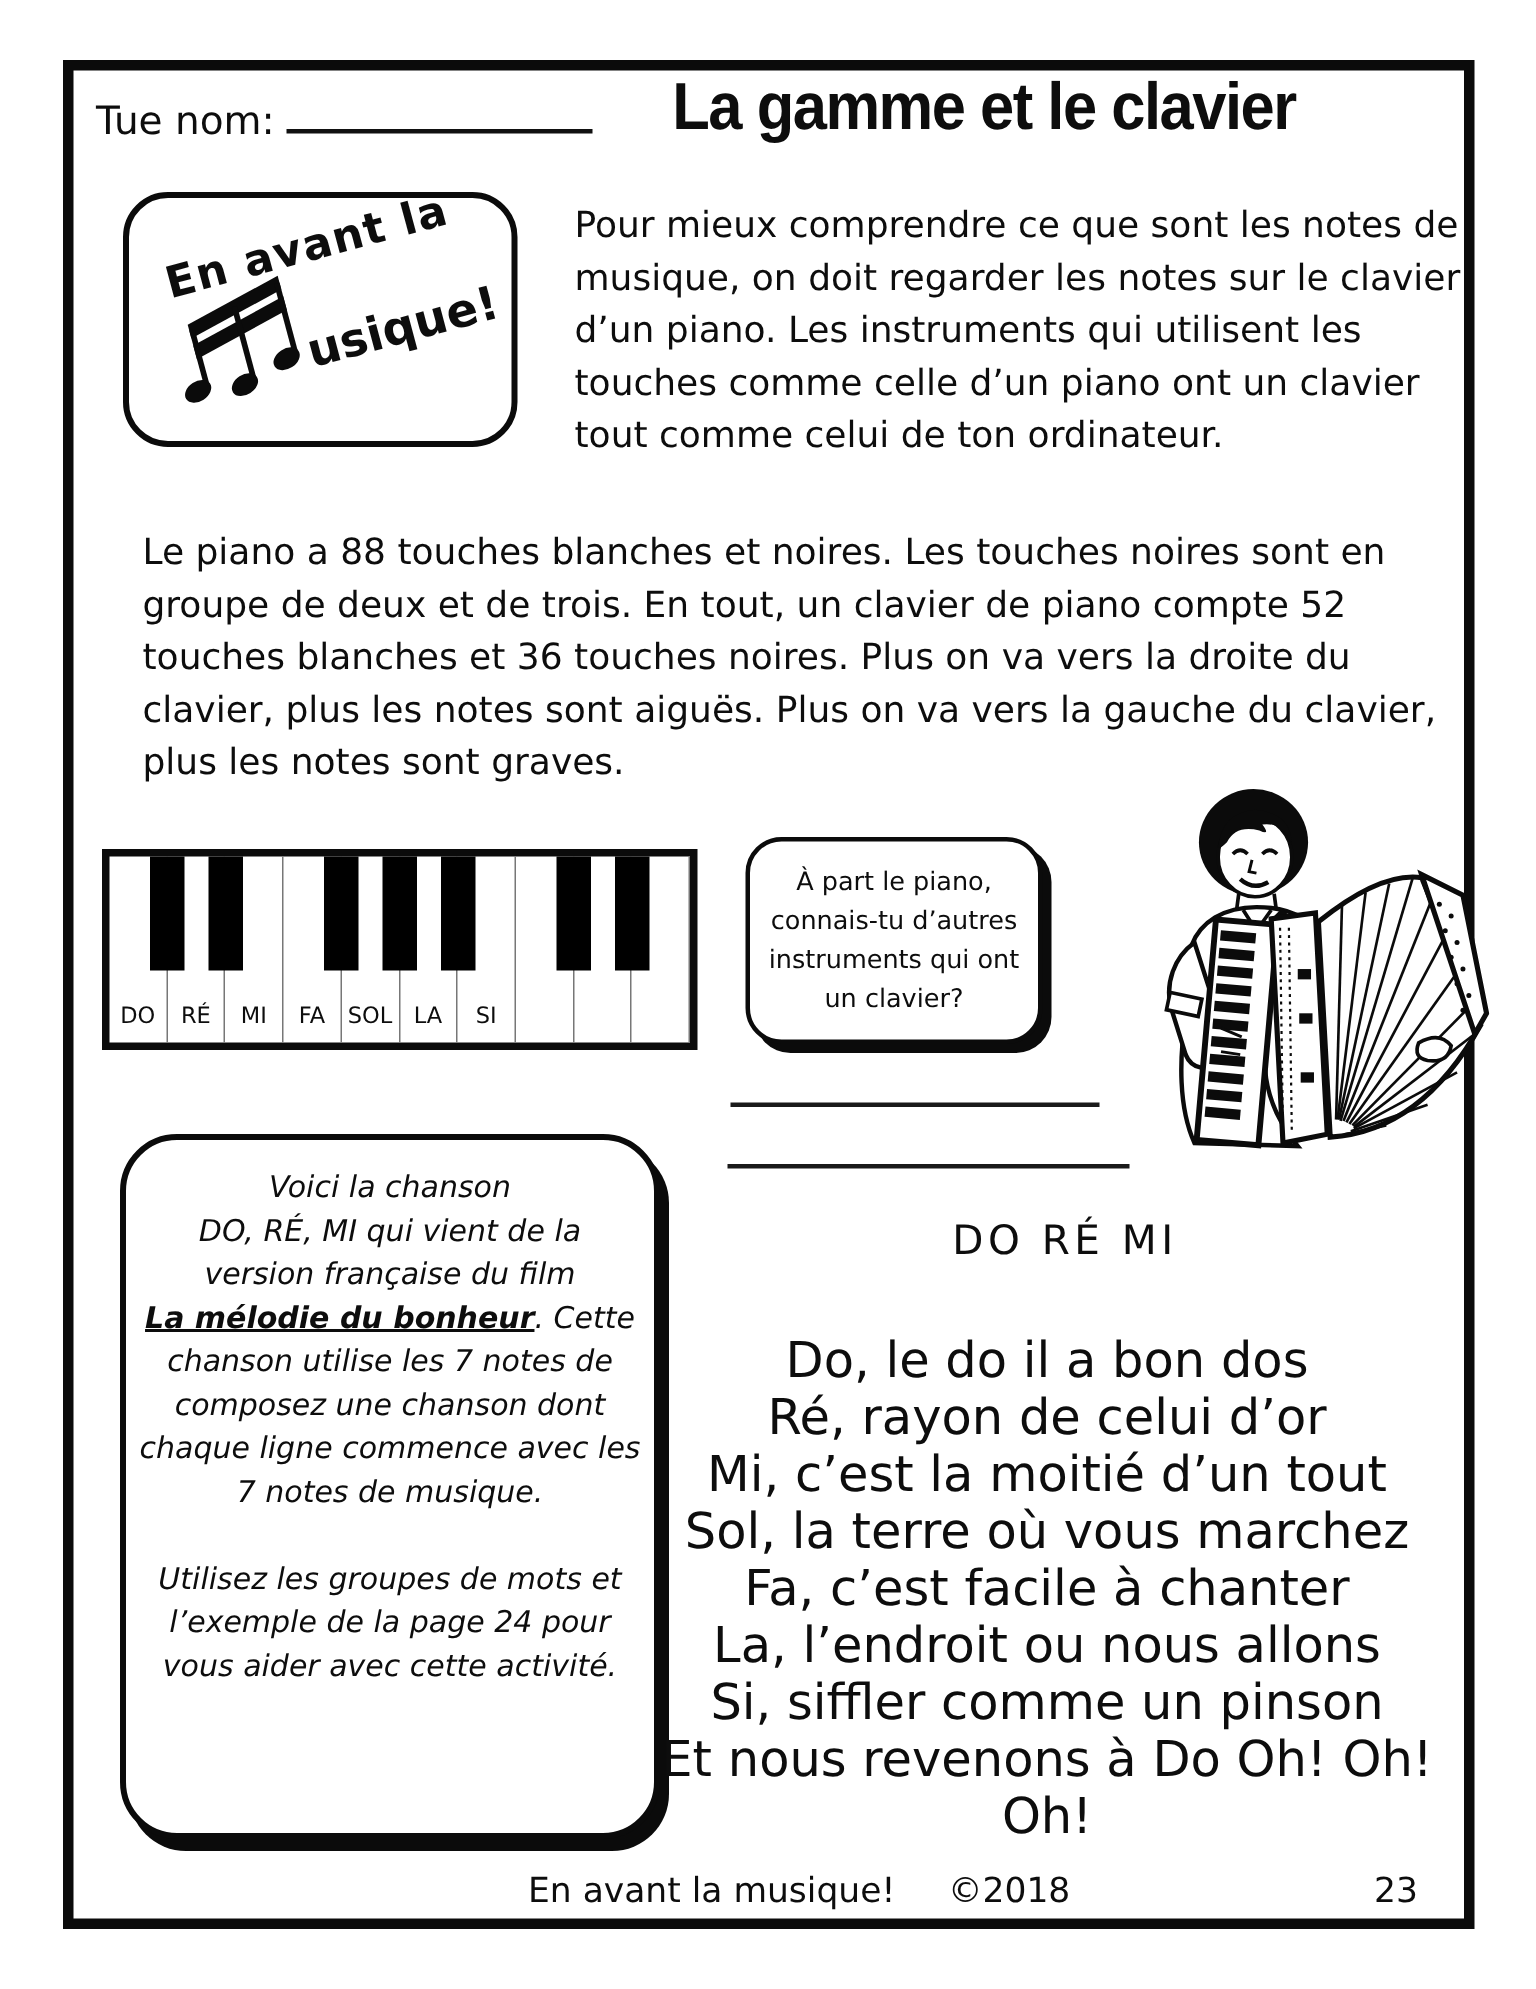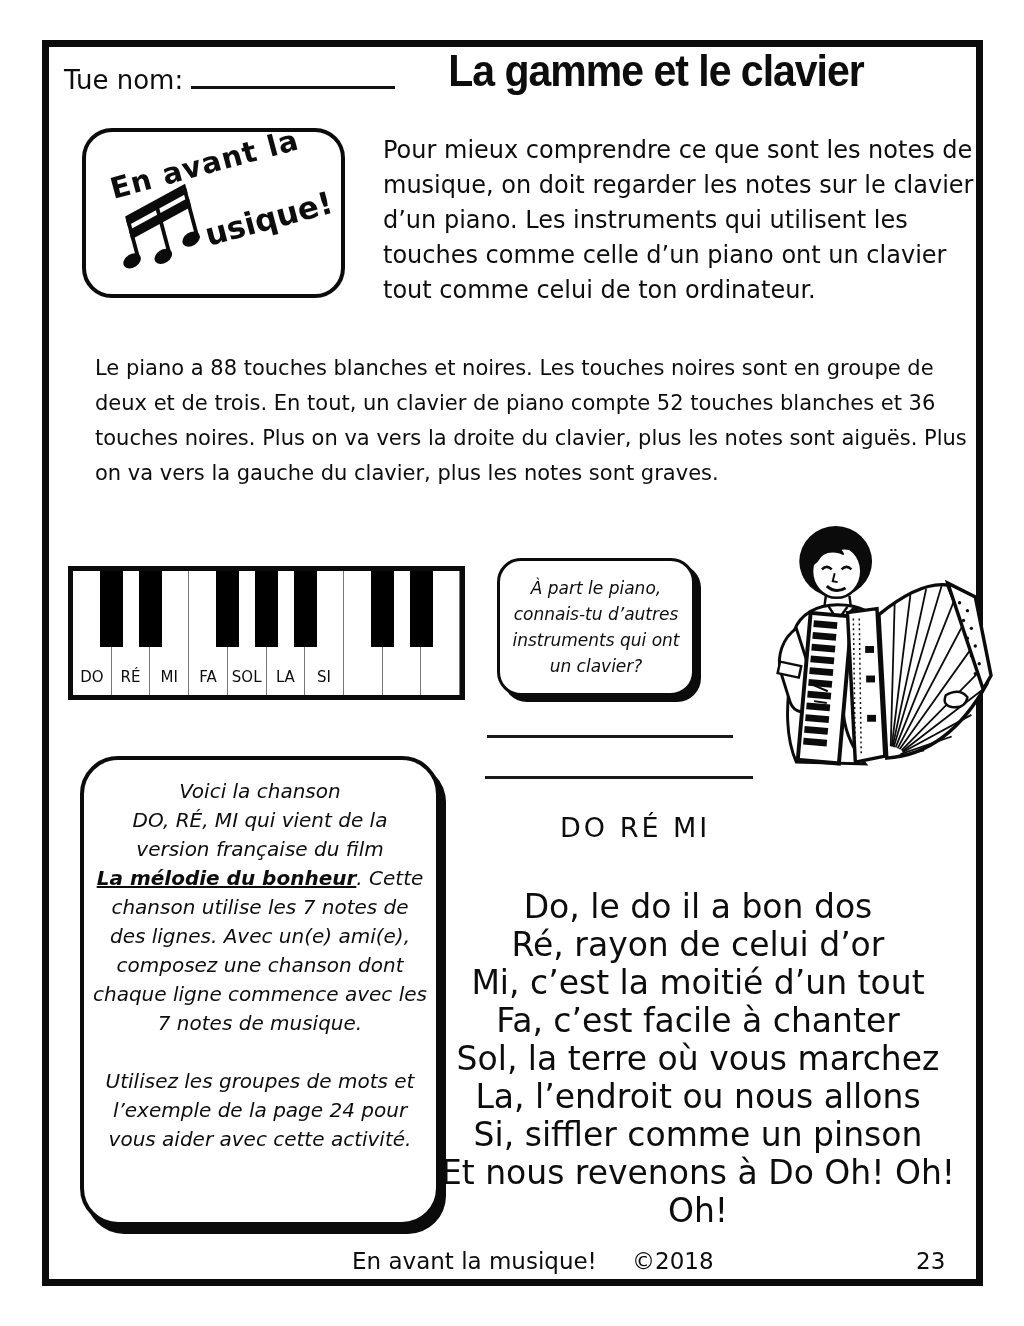--- a/index.html
+++ b/index.html
@@ -16,43 +16,43 @@
   #title{left:448px;top:48px;width:416px;text-align:center;font-size:41px;font-weight:800;
          font-family:"Liberation Sans",sans-serif;letter-spacing:-1px;transform:scaleY(1.08);}
   
   #logo{left:82px;top:128px;width:263px;height:170px;border:4px solid #0b0b0b;border-radius:30px;box-sizing:border-box;background:#fff;}
   #logo-inner{position:absolute;left:0;top:14px;width:100%;text-align:center;transform:rotate(-15deg);}
   .logo-top{font-size:29px;font-weight:700;letter-spacing:1px;}
   .logo-bottom{display:flex;align-items:flex-end;justify-content:center;margin-top:-4px;}
   .logo-bottom span{font-size:31px;font-weight:700;margin-left:2px;}
   
   #intro{left:383px;top:133px;width:606px;font-size:24px;line-height:35px;}
-  #bodytext{left:95px;top:351px;width:884px;font-size:21px;line-height:35px;}
+  #bodytext{left:95px;top:351px;width:884px;font-size:24px;line-height:35px;}
   
   #keyboard{left:68px;top:566px;width:397px;height:134px;border:5px solid #0b0b0b;box-sizing:border-box;background:#fff;display:flex;}
   .wkey{flex:1;position:relative;border-right:1.5px solid #777;}
   .wkey:last-child{border-right:none;}
   .wkey .klabel{position:absolute;bottom:9px;left:0;width:100%;text-align:center;font-size:15px;}
   .bkey{position:absolute;top:0;height:61%;width:5.95%;background:#000;}
   
   #bubble{left:497px;top:558px;width:198px;height:138px;border:3.5px solid #0b0b0b;border-radius:24px;
           box-sizing:border-box;background:#fff;box-shadow:6px 6px 0 #0b0b0b;display:flex;align-items:center;justify-content:center;}
-  #bubble div{font-size:17px;font-style:italic;text-align:center;line-height:26px;padding:4px 8px;}
+  #bubble div{font-size:17px;text-align:center;line-height:26px;padding:4px 8px;}
   
   .answer-line{border-top:3px solid #1a1a1a;height:0;}
   #ans1{left:487px;top:735px;width:246px;}
   #ans2{left:485px;top:776px;width:268px;}
   
   #activity{left:80px;top:756px;width:360px;height:470px;border:4px solid #0b0b0b;border-radius:38px;
             box-sizing:border-box;background:#fff;box-shadow:6px 8px 0 #0b0b0b;
             font-size:20px;font-style:italic;text-align:center;line-height:29px;padding-top:17px;}
   #activity .film{font-weight:700;text-decoration:underline;}
   .gapline{height:29px;}
   
-  #song-title{left:560px;top:812px;width:300px;text-align:left;font-size:27px;letter-spacing:3px;}
+  #song-title{left:560px;top:812px;width:300px;text-align:center;font-size:27px;letter-spacing:3px;}
   #song{left:434px;top:888px;width:528px;text-align:center;font-size:33px;line-height:38px;}
   
   #footer-series{left:352px;top:1248px;font-size:23px;}
   #footer-copy{left:632px;top:1248px;font-size:23px;}
   #footer-page{left:916px;top:1248px;font-size:23px;}
   svg{display:block;}
 </style>
 </head>
 <body>
 
@@ -208,37 +208,36 @@
 
   <div id="ans1" class="abs answer-line"></div>
   <div id="ans2" class="abs answer-line"></div>
 
   <div id="activity" class="abs">
     <div>Voici la chanson</div>
     <div>DO, RÉ, MI qui vient de la</div>
     <div>version française du film</div>
     <div><span class="film">La mélodie du bonheur</span><span>.  Cette</span></div>
     <div>chanson utilise les 7 notes de</div>
-    <div>des lignes. Avec un(e) ami(e),</div>
     <div>composez une chanson dont</div>
     <div>chaque ligne commence avec les</div>
     <div>7 notes de musique.</div>
     <div class="gapline"></div>
     <div>Utilisez les groupes de mots et</div>
     <div>l’exemple de la page 24 pour</div>
     <div>vous aider avec cette activité.</div>
   </div>
 
   <div id="song-title" class="abs">DO RÉ MI</div>
   <div id="song" class="abs">
     <div>Do, le do il a bon dos</div>
     <div>Ré, rayon de celui d’or</div>
     <div>Mi, c’est la moitié d’un tout</div>
+    <div>Sol, la terre où vous marchez</div>
     <div>Fa, c’est facile à chanter</div>
-    <div>Sol, la terre où vous marchez</div>
     <div>La, l’endroit ou nous allons</div>
     <div>Si, siffler comme un pinson</div>
     <div>Et nous revenons à Do Oh! Oh! Oh!</div>
   </div>
 
   <div id="footer-series" class="abs">En avant la musique!</div>
   <div id="footer-copy" class="abs">©2018</div>
   <div id="footer-page" class="abs">23</div>
 
 </div>

